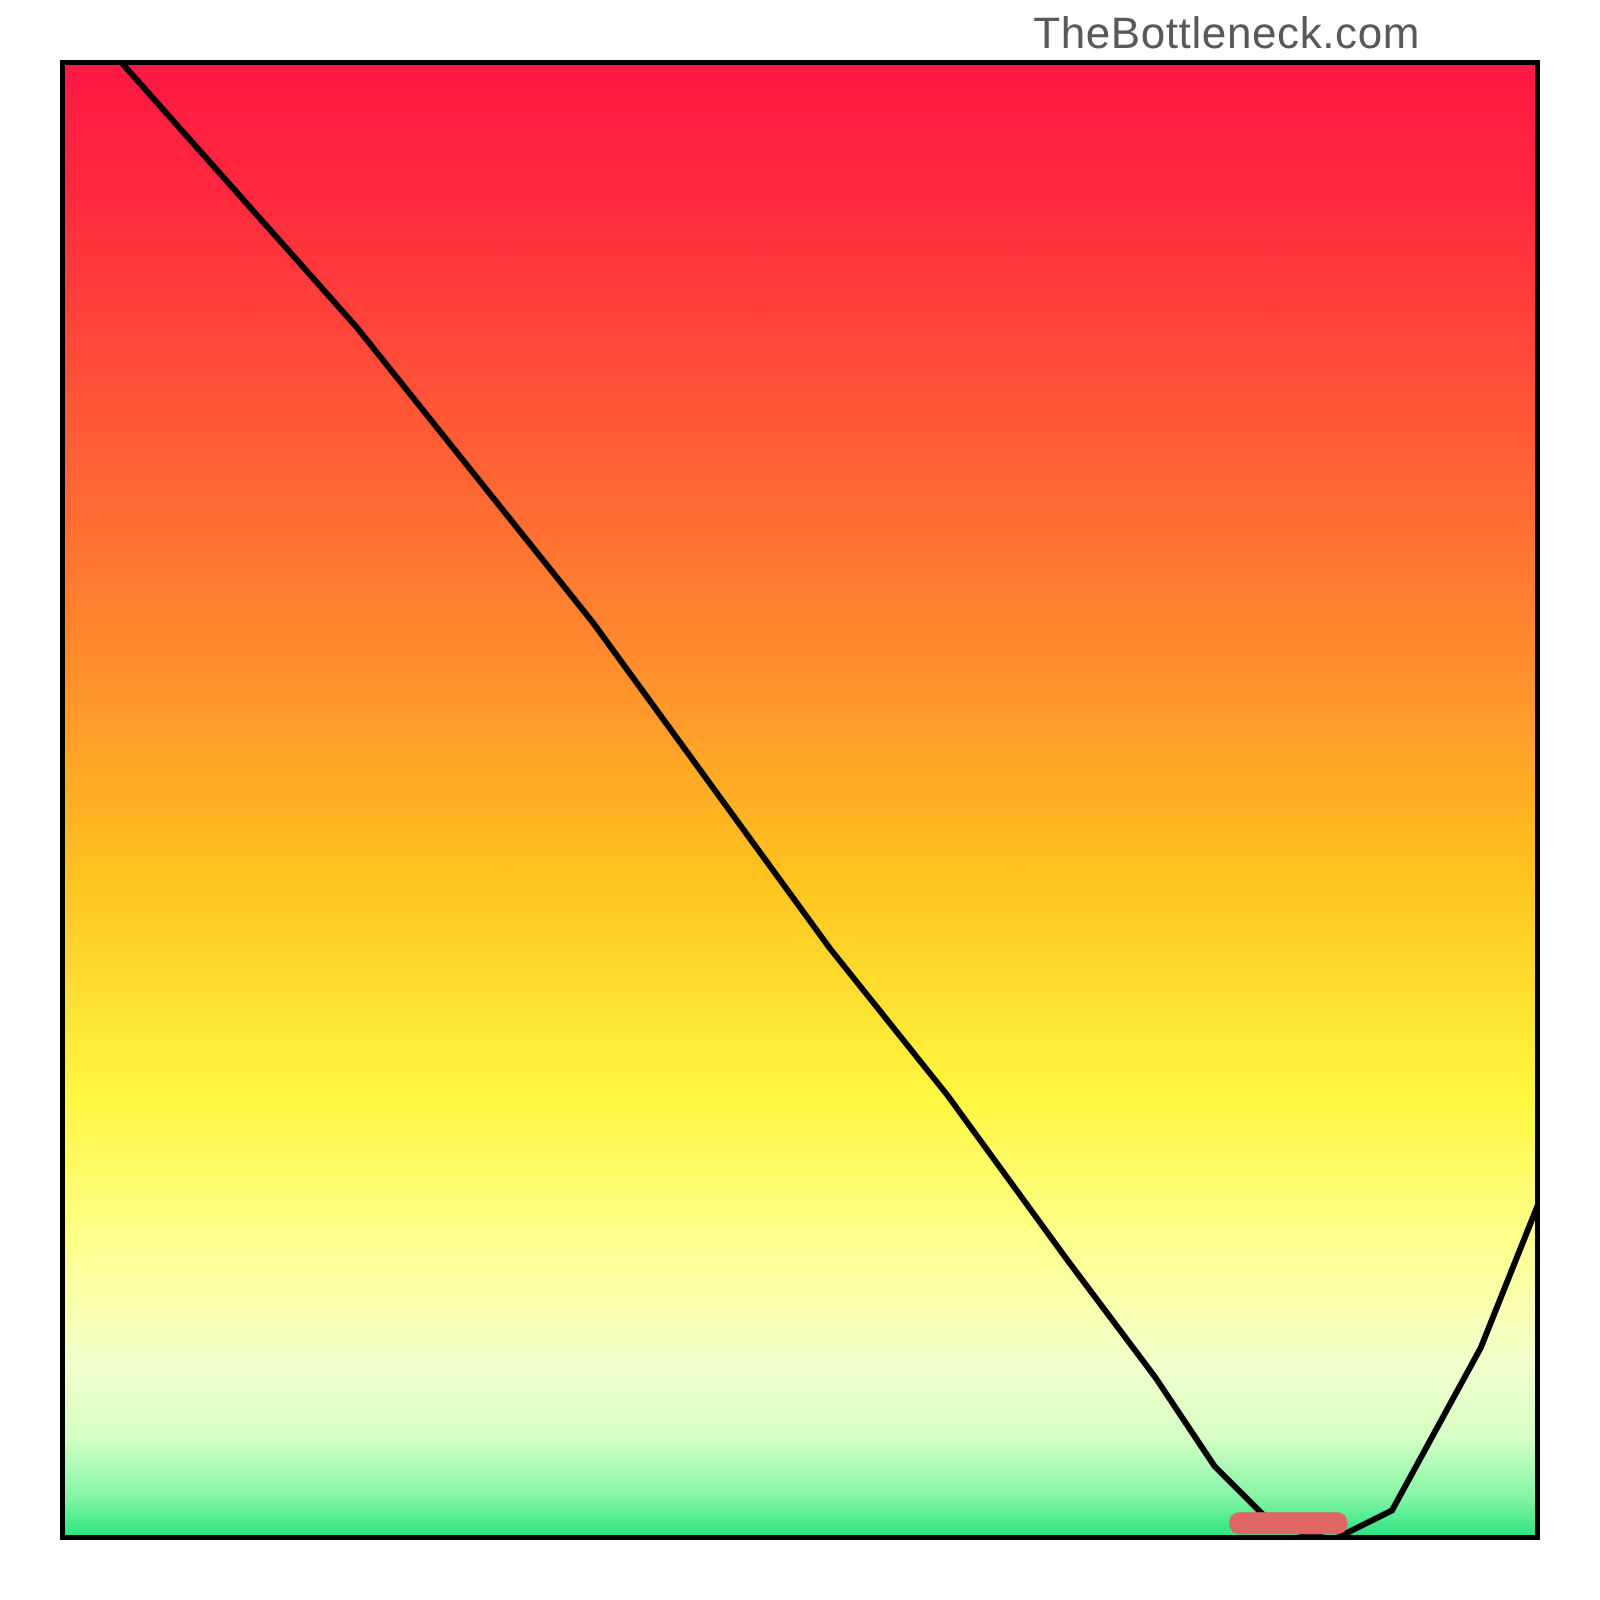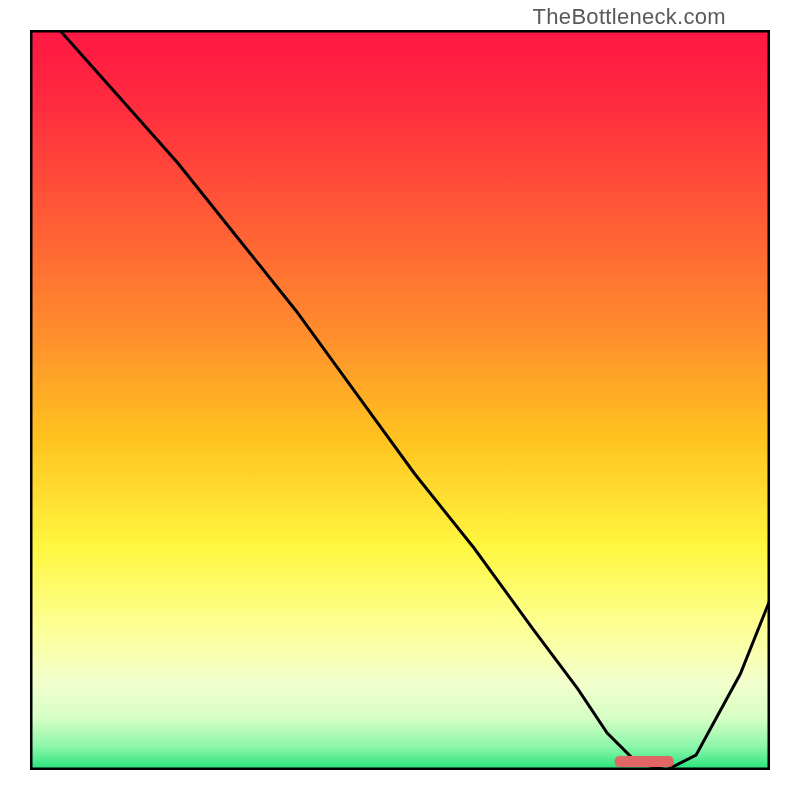--- a/index.html
+++ b/index.html
@@ -8,21 +8,20 @@
     width: 800px;
     height: 800px;
     overflow: hidden;
     background: #ffffff;
     font-family: Arial, Helvetica, sans-serif;
   }
   .root {
     position: relative;
     width: 720px;
     height: 800px;
-    padding-left: 16px;
   }
   .attrib {
     position: absolute;
     top: 4px;
     right: 10px;
     font-size: 22px;
     font-weight: 500;
     color: #595959;
     letter-spacing: 0.3px;
   }

